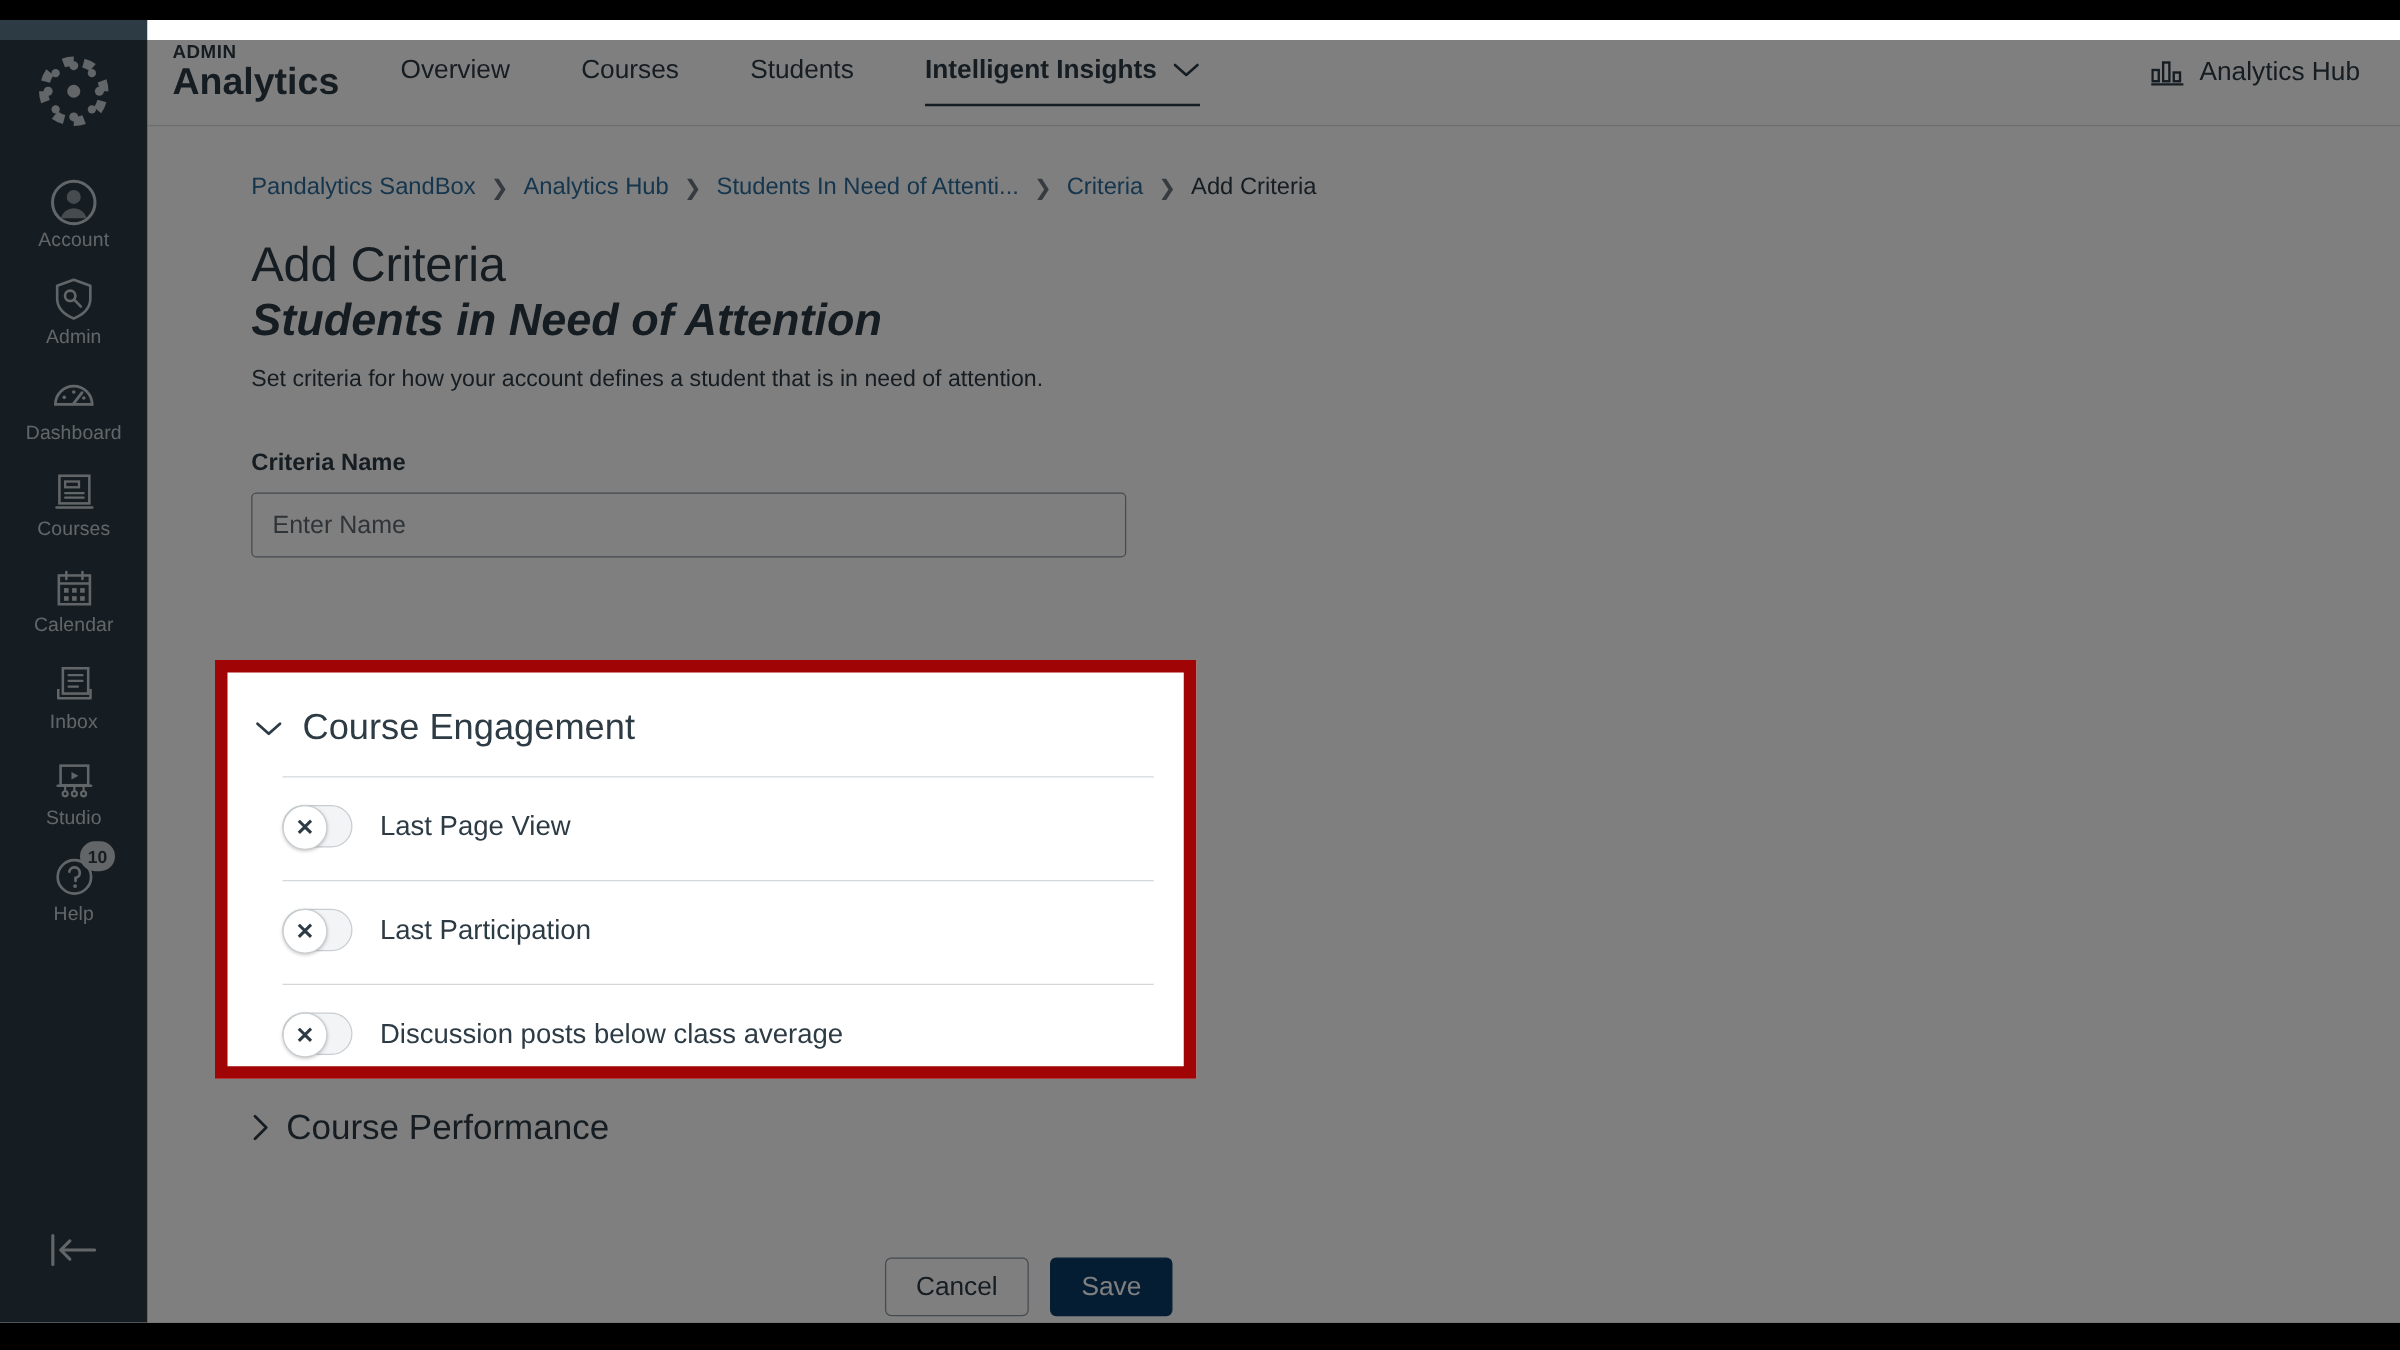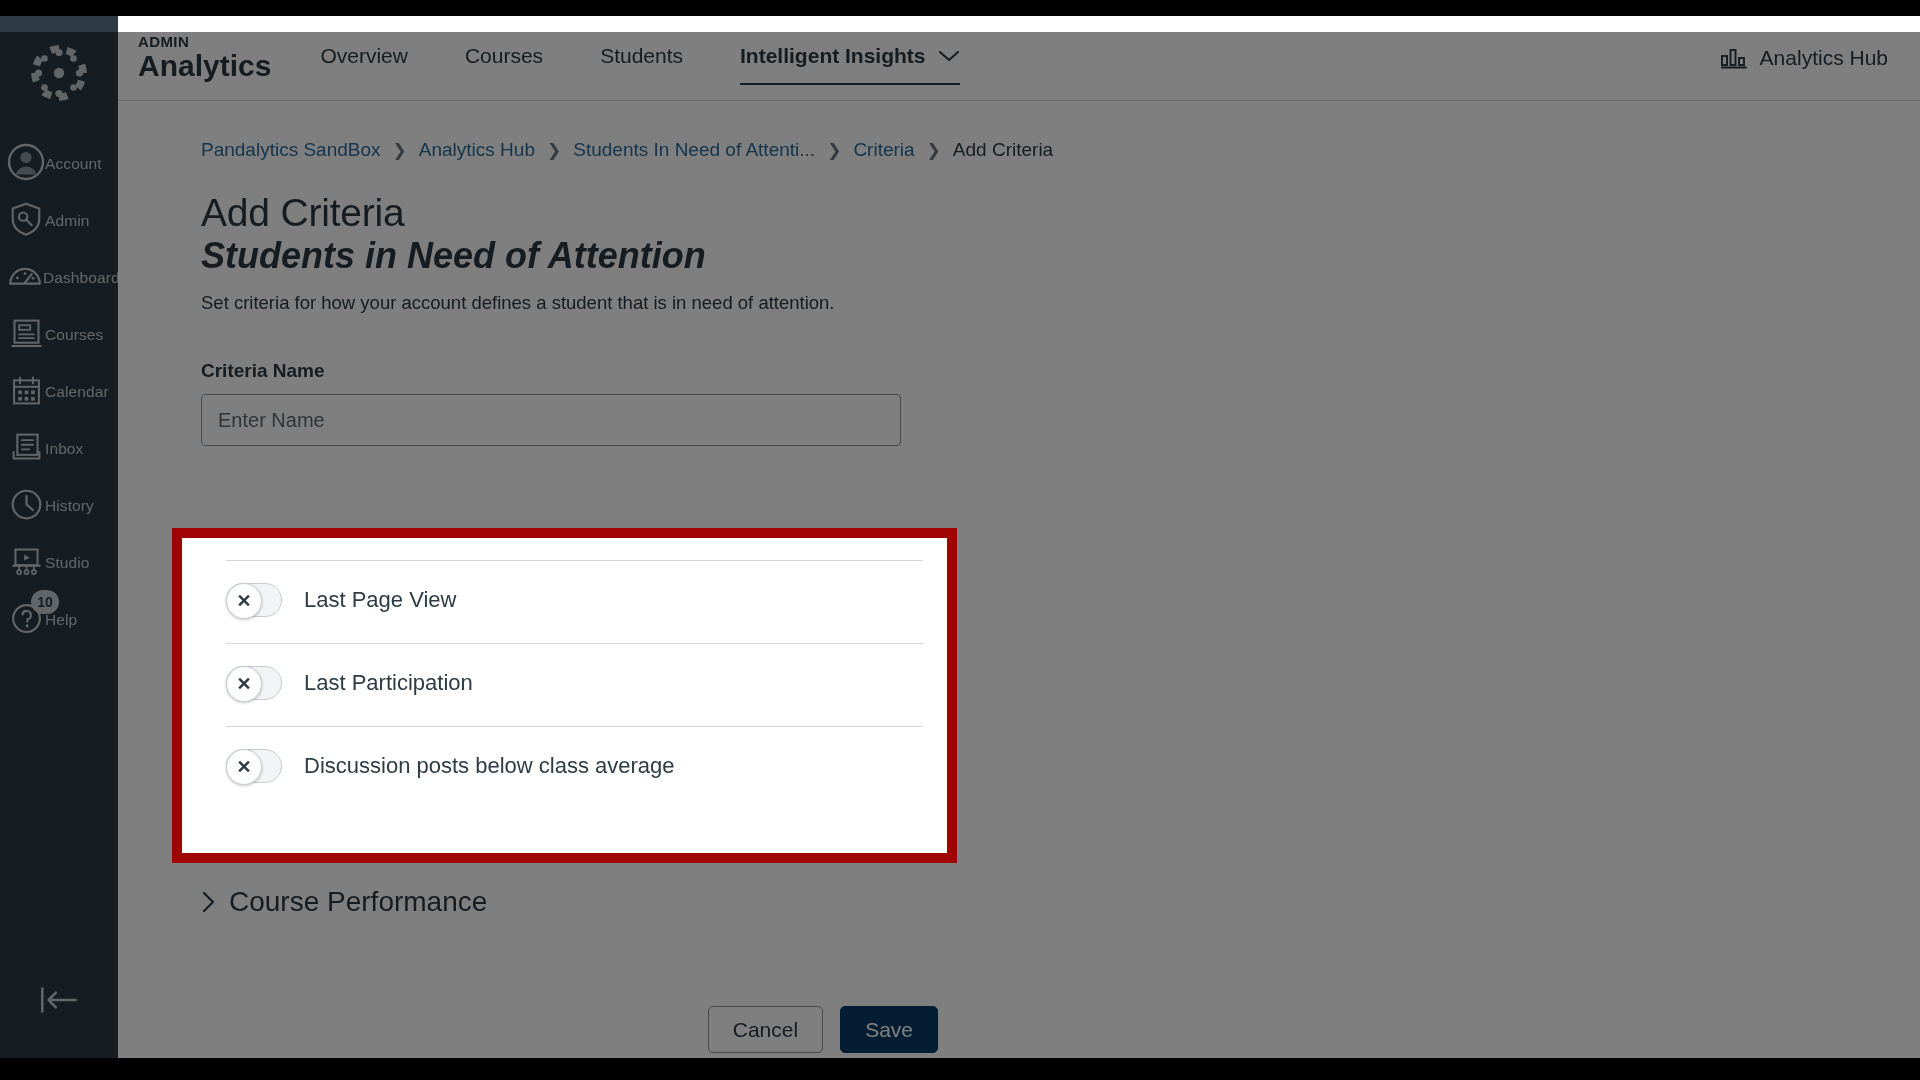--- a/index.html
+++ b/index.html
@@ -32,21 +32,21 @@
     width: 118px; height: 1042px;
     background: #2d3b45;
     display: flex;
     flex-direction: column;
     align-items: center;
     padding-top: 26px;
   }
   .canvas-logo { width: 62px; height: 62px; margin-bottom: 30px; }
   .nav-item {
     width: 104px;
-    display: flex; flex-direction: row; align-items: center;
+    display: flex; flex-direction: column; align-items: center;
     padding: 9px 0 10px 0;
     cursor: pointer;
     position: relative;
   }
   .nav-icon {
     width: 38px; height: 38px;
     display: flex; align-items: center; justify-content: center;
     position: relative;
   }
   .nav-label {
@@ -391,29 +391,20 @@
         <span class="nav-icon">
           <svg viewBox="0 0 38 38" width="35" height="35">
             <rect x="9" y="5" width="22" height="22" fill="none" stroke="#c7cdd1" stroke-width="2.2"></rect>
             <path d="M14 11h12M14 16h12M14 21h8" stroke="#c7cdd1" stroke-width="2" stroke-linecap="round"></path>
             <path d="M5 23v8h28v-8" fill="none" stroke="#c7cdd1" stroke-width="2.2" stroke-linejoin="round"></path>
           </svg>
         </span>
         <span class="nav-label">Inbox</span>
       </div>
 
-      <div class="nav-item">
-        <span class="nav-icon">
-          <svg viewBox="0 0 38 38" width="35" height="35">
-            <circle cx="19" cy="19" r="15" fill="none" stroke="#c7cdd1" stroke-width="2.3"></circle>
-            <path d="M19 9.5V19l7 6" fill="none" stroke="#c7cdd1" stroke-width="2.3" stroke-linecap="round"></path>
-          </svg>
-        </span>
-        <span class="nav-label">History</span>
-      </div>
 
       <div class="nav-item">
         <span class="nav-icon">
           <svg viewBox="0 0 38 38" width="35" height="35">
             <rect x="7" y="6" width="24" height="17" fill="none" stroke="#c7cdd1" stroke-width="2.2"></rect>
             <path d="M16.5 11.5 L22.5 14.8 L16.5 18z" fill="#c7cdd1"></path>
             <path d="M4.5 23.5h29" stroke="#c7cdd1" stroke-width="2.2" stroke-linecap="round"></path>
             <path d="M11 23.5v5M19 23.5v5M27 23.5v5" stroke="#c7cdd1" stroke-width="1.8"></path>
             <circle cx="11" cy="30.5" r="2.2" fill="none" stroke="#c7cdd1" stroke-width="1.8"></circle>
             <circle cx="19" cy="30.5" r="2.2" fill="none" stroke="#c7cdd1" stroke-width="1.8"></circle>
@@ -518,20 +509,28 @@
           <button class="btn" id="cancel-button">Cancel</button>
           <button class="btn" id="save-button">Save</button>
         </div>
 
       </div>
     </div>
 
     <div id="dim-overlay"></div>
 
     <section id="highlight-card">
+      <div id="engagement-header">
+        <span>
+          <svg viewBox="0 0 22 14" width="22" height="14">
+            <path d="M2 3l9 8 9-8" fill="none" stroke="#2d3b45" stroke-width="2.2" stroke-linecap="round" stroke-linejoin="round"></path>
+          </svg>
+        </span>
+        <span>Course Engagement</span>
+      </div>
 
       <div class="rowline"></div>
 
       <div class="criteria-row">
         <span class="toggle">
           <span class="knob">✕</span>
         </span>
         <span class="criteria-label">Last Page View</span>
       </div>
 

